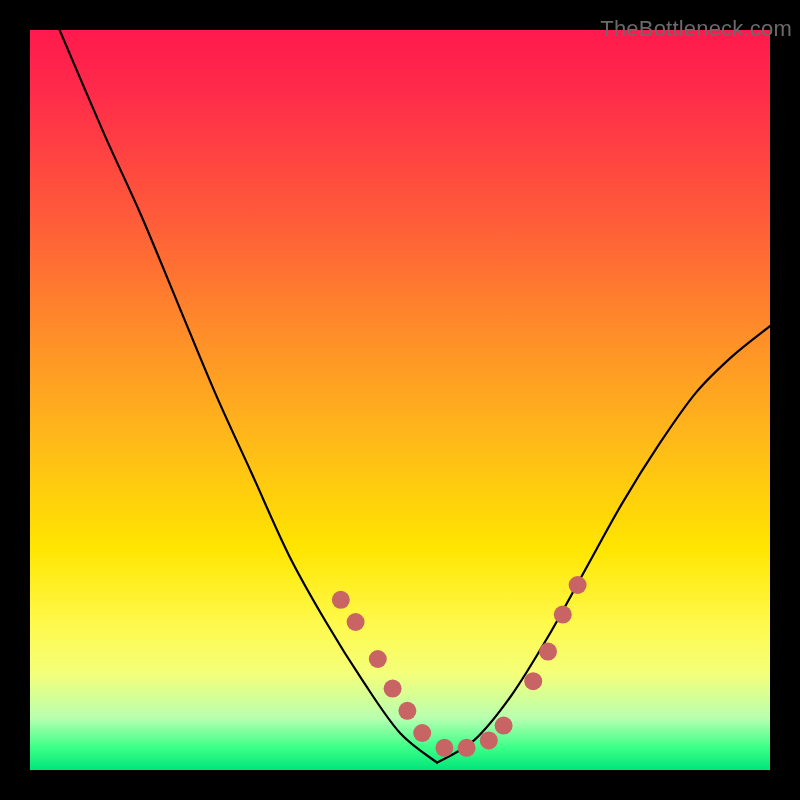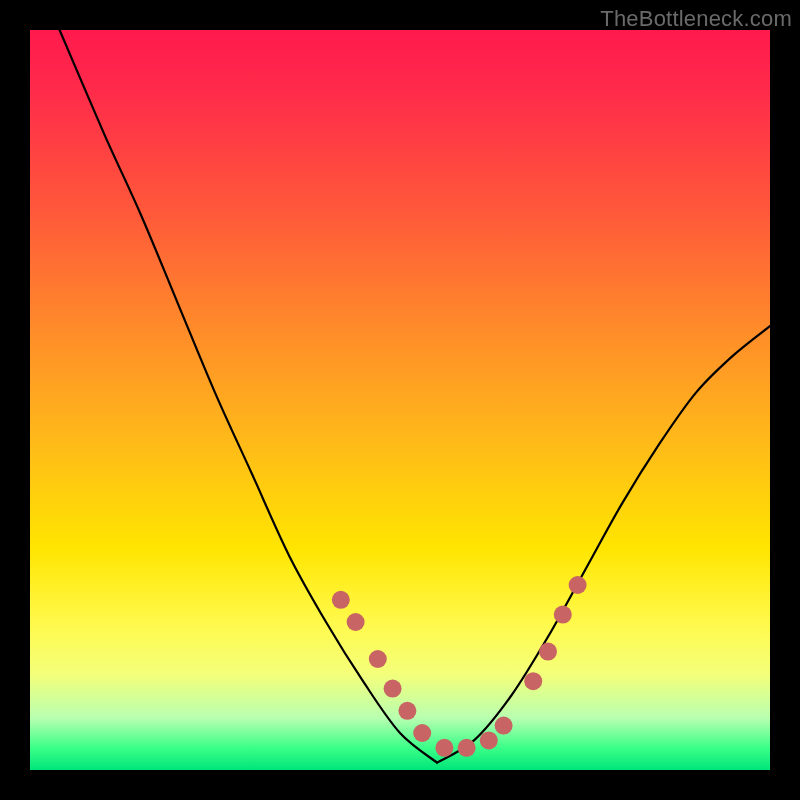--- a/index.html
+++ b/index.html
@@ -38,21 +38,21 @@
     );
     overflow: hidden;
   }
   .plot svg {
     position: absolute;
     left: 0;
     top: 0;
   }
   .watermark {
     position: absolute;
-    top: 6px;
+    top: 16px;
     right: 8px;
     color: #6a6a6a;
     font-size: 22px;
     font-weight: 500;
     font-family: Arial, Helvetica, sans-serif;
     letter-spacing: 0.2px;
     user-select: none;
   }
 </style>
 </head>

